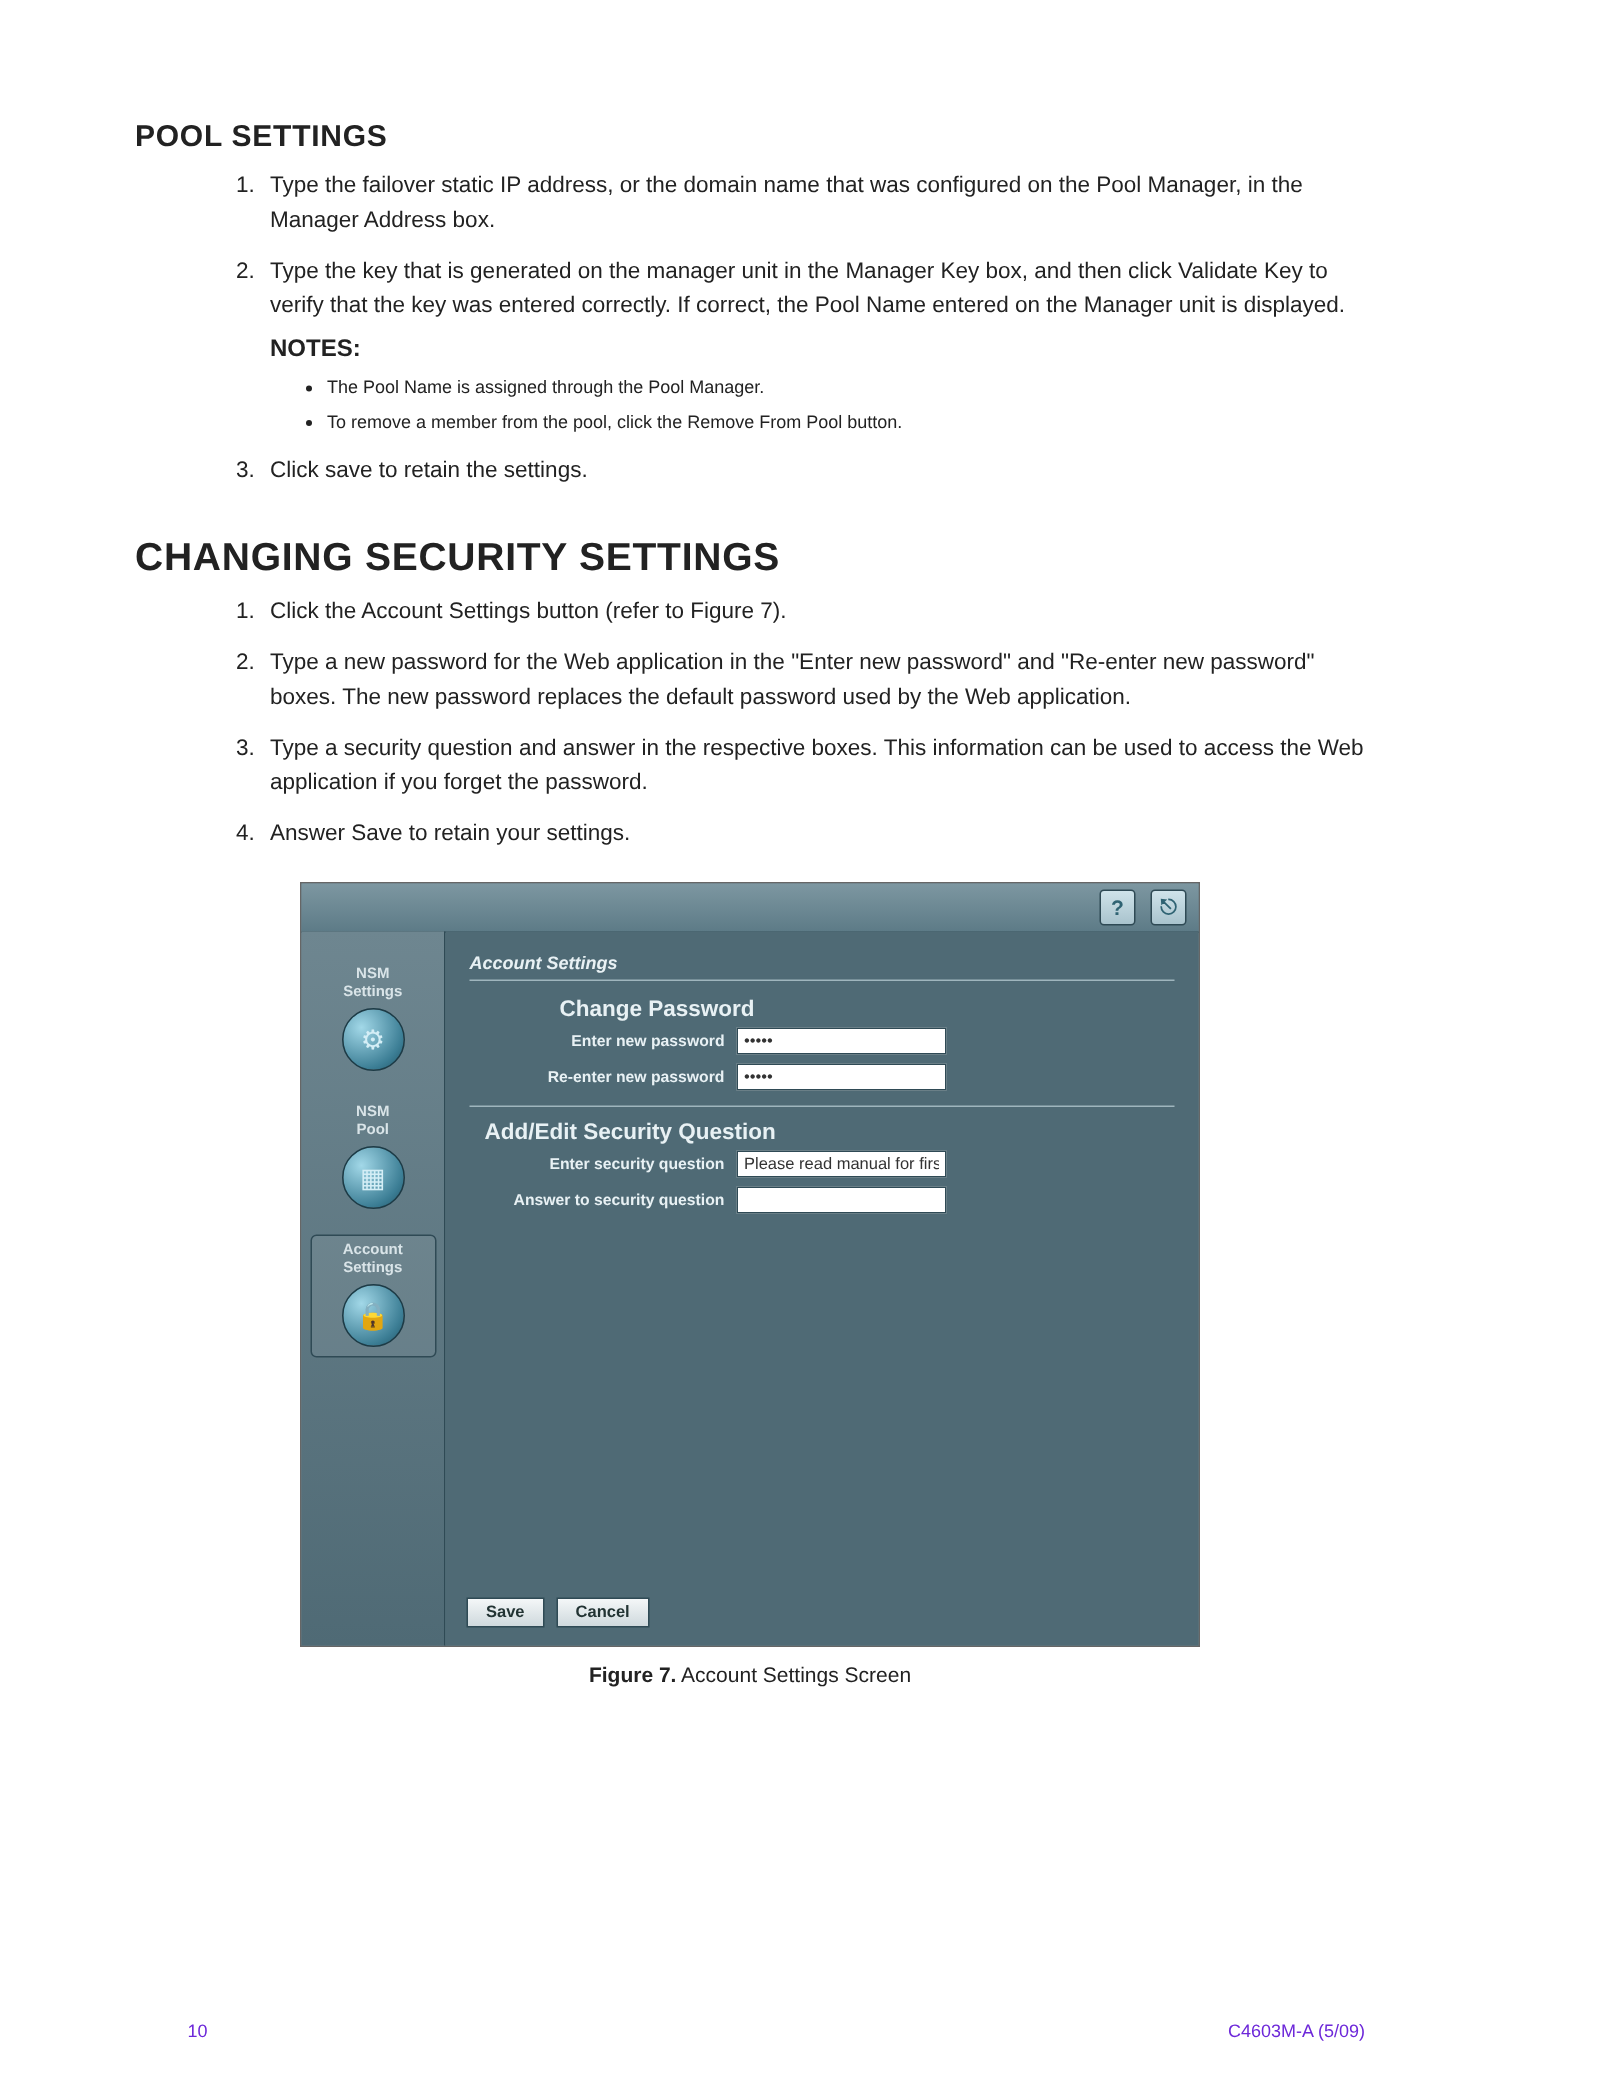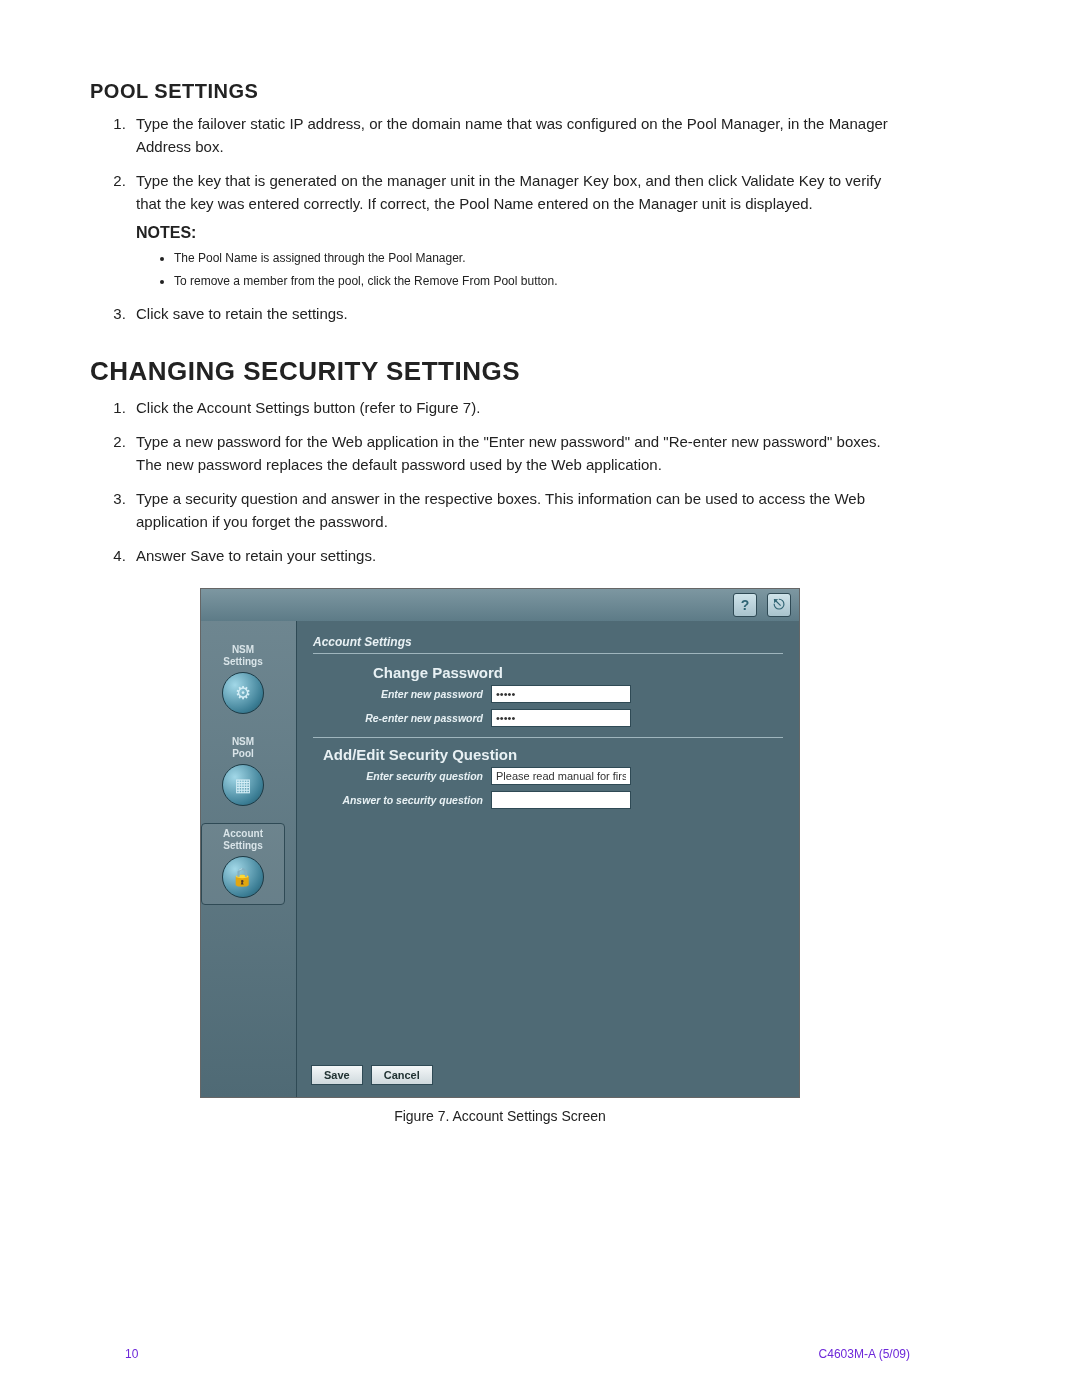--- a/index.html
+++ b/index.html
@@ -35,20 +35,21 @@
   }
   ol.steps {
     margin: 0 0 0 40px;
     padding: 0;
     font-size: 15px;
     line-height: 1.5;
   }
   ol.steps > li {
     margin-bottom: 12px;
     padding-left: 6px;
+    margin-left: 44px;
   }
   .notes-label {
     font-weight: bold;
     font-size: 16px;
     margin: 6px 0 4px 60px;
   }
   ul.bullets {
     margin: 0 0 10px 80px;
     padding: 0;
     font-size: 12px;
@@ -106,21 +107,21 @@
     display: flex;
   }
   .sidebar {
     width: 96px;
     background: linear-gradient(#6e8690, #4f6a75);
     border-right: 1px solid #2f4a55;
     padding-top: 18px;
     box-sizing: border-box;
     display: flex;
     flex-direction: column;
-    align-items: flex-start;
+    align-items: center;
     gap: 10px;
   }
   .side-item {
     width: 78px;
     text-align: center;
     padding: 4px 2px 6px 2px;
     border: 1px solid transparent;
     border-radius: 4px;
   }
   .side-item.selected {
@@ -178,21 +179,20 @@
     align-items: center;
     margin-bottom: 6px;
   }
   .form-row .flabel {
     width: 170px;
     text-align: right;
     font-size: 10.5px;
     font-weight: bold;
     color: #e8f1f4;
     padding-right: 8px;
-    font-style: italic;
   }
   .form-row input[type="password"],
   .form-row input[type="text"] {
     width: 140px;
     height: 18px;
     font-size: 11px;
     padding: 1px 4px;
     border: 1px solid #2f4a55;
     background: #ffffff;
     color: #333;
@@ -217,21 +217,21 @@
     color: #233;
     cursor: pointer;
     font-weight: bold;
   }
   .figure-caption {
     text-align: center;
     font-size: 14px;
     margin-top: 10px;
   }
   .figure-caption .fig-label {
-    font-weight: normal;
+    font-weight: bold;
   }
 
   .page-footer {
     position: absolute;
     bottom: 36px;
     left: 90px;
     right: 90px;
     font-size: 12px;
     display: flex;
     justify-content: space-between;

